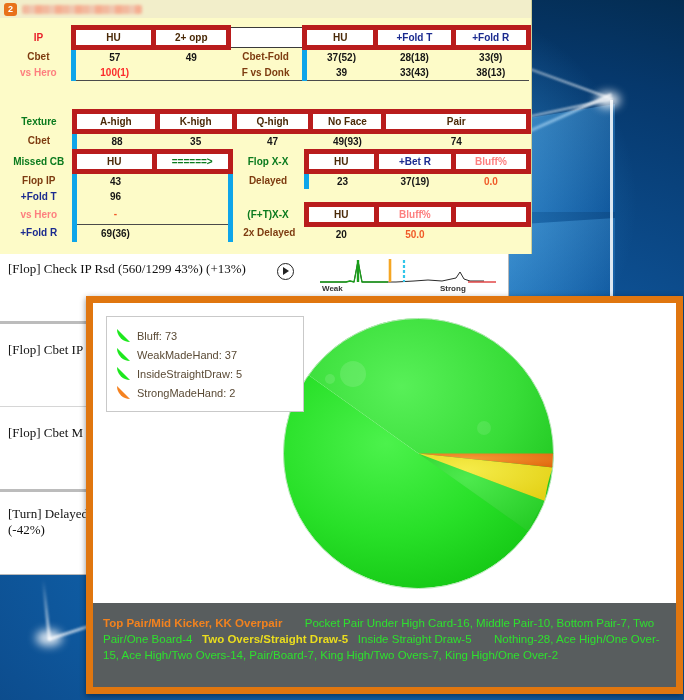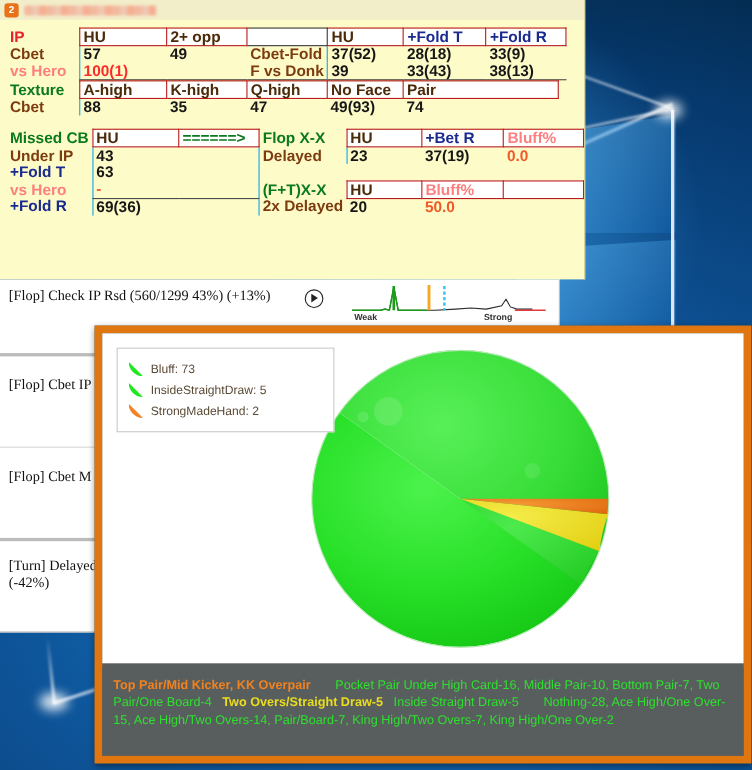--- a/index.html
+++ b/index.html
@@ -35,34 +35,34 @@
   .redacted{
     width:120px;height:9px;border-radius:2px;
     background:repeating-linear-gradient(90deg,#f2b49a 0 7px,#efc3ae 7px 13px,#f6a88c 13px 20px);
     filter:blur(1.6px);opacity:.9;
   }
   #hud-heading{
     margin:3px 0 0 6px;display:inline-block;background:#9af79a;color:#000;
     font-family:"Liberation Serif", serif;font-weight:bold;font-size:15px;padding:0 3px 1px 3px;
   }
 
-  table.hudtbl{border-collapse:collapse;font-size:14px;font-weight:bold;margin-left:6px;}
+  table.hudtbl{border-collapse:collapse;font-size:10px;font-weight:bold;margin-left:6px;text-align:center;}
   table.hudtbl td{padding:0 3px;white-space:nowrap;line-height:15px;}
   .lbl-red{color:#e8202a;}
   .lbl-brown{color:#7d3b10;font-weight:bold;}
   .lbl-green{color:#0a7a1e;}
   .lbl-pink{color:#fd7f7f;}
   .lbl-navy{color:#1a2a8f;}
   .val-dark{color:#161616;}
   .val-red{color:#fb2b2b;}
   .val-orange{color:#f05a28;}
-  .hdr-cell{background:#ffffff;border:1px solid #b91c1c;color:#4a2a08;}
+  .hdr-cell{background:#ffffff;border:5px solid #b91c1c;color:#4a2a08;}
   .hdr-cell.navy{color:#1a2a8f;}
   .hdr-cell.pinkt{color:#fd7f7f;}
-  .vline{border-left:1px solid #0ea5e9;}
+  .vline{border-left:5px solid #0ea5e9;}
   .uline{border-bottom:1px solid #4a4a4a;}
 
   
   #statlist{
     position:absolute;left:0;top:254px;width:508px;height:320px;z-index:4;
     background:#ffffff;border-right:1px solid #b9b9b9;border-bottom:1px solid #b9b9b9;
     font-family:"Liberation Serif", serif;font-size:13px;color:#111;overflow:hidden;
   }
   .stat-row{position:relative;padding:7px 8px 24px 8px;border-top:1px solid #d6d6d6;}
   .stat-row:first-child{border-top:none;}
@@ -156,64 +156,64 @@
       <td class="val-red vline uline">100(1)</td>
       <td class="val-dark uline"></td>
       <td class="lbl-brown uline">F vs Donk</td>
       <td class="val-dark vline uline">39</td>
       <td class="val-dark uline">33(43)</td>
       <td class="val-dark uline">38(13)</td>
     </tr>
   </tbody>
     </table>
 
-  <table class="hudtbl" style="margin-top:0;">
+  <table class="hudtbl" style="margin-top:28px;">
     <tbody>
         <tr>
       <td class="lbl-green" style="width:60px;">Texture</td>
       <td class="hdr-cell" style="width:72px;">A-high</td>
       <td class="hdr-cell" style="width:66px;border-left:none;">K-high</td>
       <td class="hdr-cell" style="width:66px;border-left:none;">Q-high</td>
       <td class="hdr-cell" style="width:62px;border-left:none;">No Face</td>
       <td class="hdr-cell" style="width:134px;border-left:none;">Pair</td>
     </tr>
     <tr>
       <td class="lbl-brown">Cbet</td>
       <td class="val-dark vline">88</td>
       <td class="val-dark">35</td>
       <td class="val-dark">47</td>
       <td class="val-dark">49(93)</td>
       <td class="val-dark">74</td>
     </tr>
   </tbody>
     </table>
 
-  <table class="hudtbl" style="margin-top:12px;">
+  <table class="hudtbl" style="margin-top:0;">
     <tbody>
         <tr>
       <td class="lbl-green" style="width:60px;">Missed CB</td>
       <td class="hdr-cell" style="width:72px;">HU</td>
       <td class="hdr-cell" style="width:66px;border-left:none;color:#0a7a1e;">======&gt;</td>
       <td class="lbl-green" style="width:66px;">Flop X-X</td>
       <td class="hdr-cell" style="width:62px;">HU</td>
       <td class="hdr-cell navy" style="width:68px;border-left:none;">+Bet R</td>
       <td class="hdr-cell pinkt" style="width:66px;border-left:none;">Bluff%</td>
     </tr>
     <tr>
-      <td class="lbl-brown">Under IP</td>
+      <td class="lbl-brown">Flop IP</td>
       <td class="val-dark vline">43</td>
       <td></td>
       <td class="lbl-brown vline">Delayed</td>
       <td class="val-dark vline">23</td>
       <td class="val-dark">37(19)</td>
       <td class="val-orange">0.0</td>
     </tr>
     <tr>
       <td class="lbl-navy">+Fold T</td>
-      <td class="val-dark vline">63</td>
+      <td class="val-dark vline">96</td>
       <td></td>
       <td class="lbl-brown vline"></td>
       <td class="val-dark"></td>
       <td class="val-dark"></td>
       <td class="val-dark"></td>
     </tr>
     <tr>
       <td class="lbl-pink">vs Hero</td>
       <td class="val-orange vline uline">-</td>
       <td class="uline"></td>
@@ -323,20 +323,24 @@
       <circle cx="203" cy="112" r="7" fill="#ffffff" opacity=".10"></circle>
     </svg>
 
     <div id="legend">
       <div class="leg-row">
         <span class="leg-swatch" style="background:#1ee81e;"></span>
         <span class="leg-txt">Bluff: 73</span>
       </div>
       <div class="leg-row">
         <span class="leg-swatch" style="background:#1ee81e;"></span>
+        <span class="leg-txt">WeakMadeHand: 37</span>
+      </div>
+      <div class="leg-row">
+        <span class="leg-swatch" style="background:#1ee81e;"></span>
         <span class="leg-txt">InsideStraightDraw: 5</span>
       </div>
       <div class="leg-row">
         <span class="leg-swatch" style="background:#f58220;"></span>
         <span class="leg-txt">StrongMadeHand: 2</span>
       </div>
     </div>
   </div>
 
   <div id="bottom-notes">

